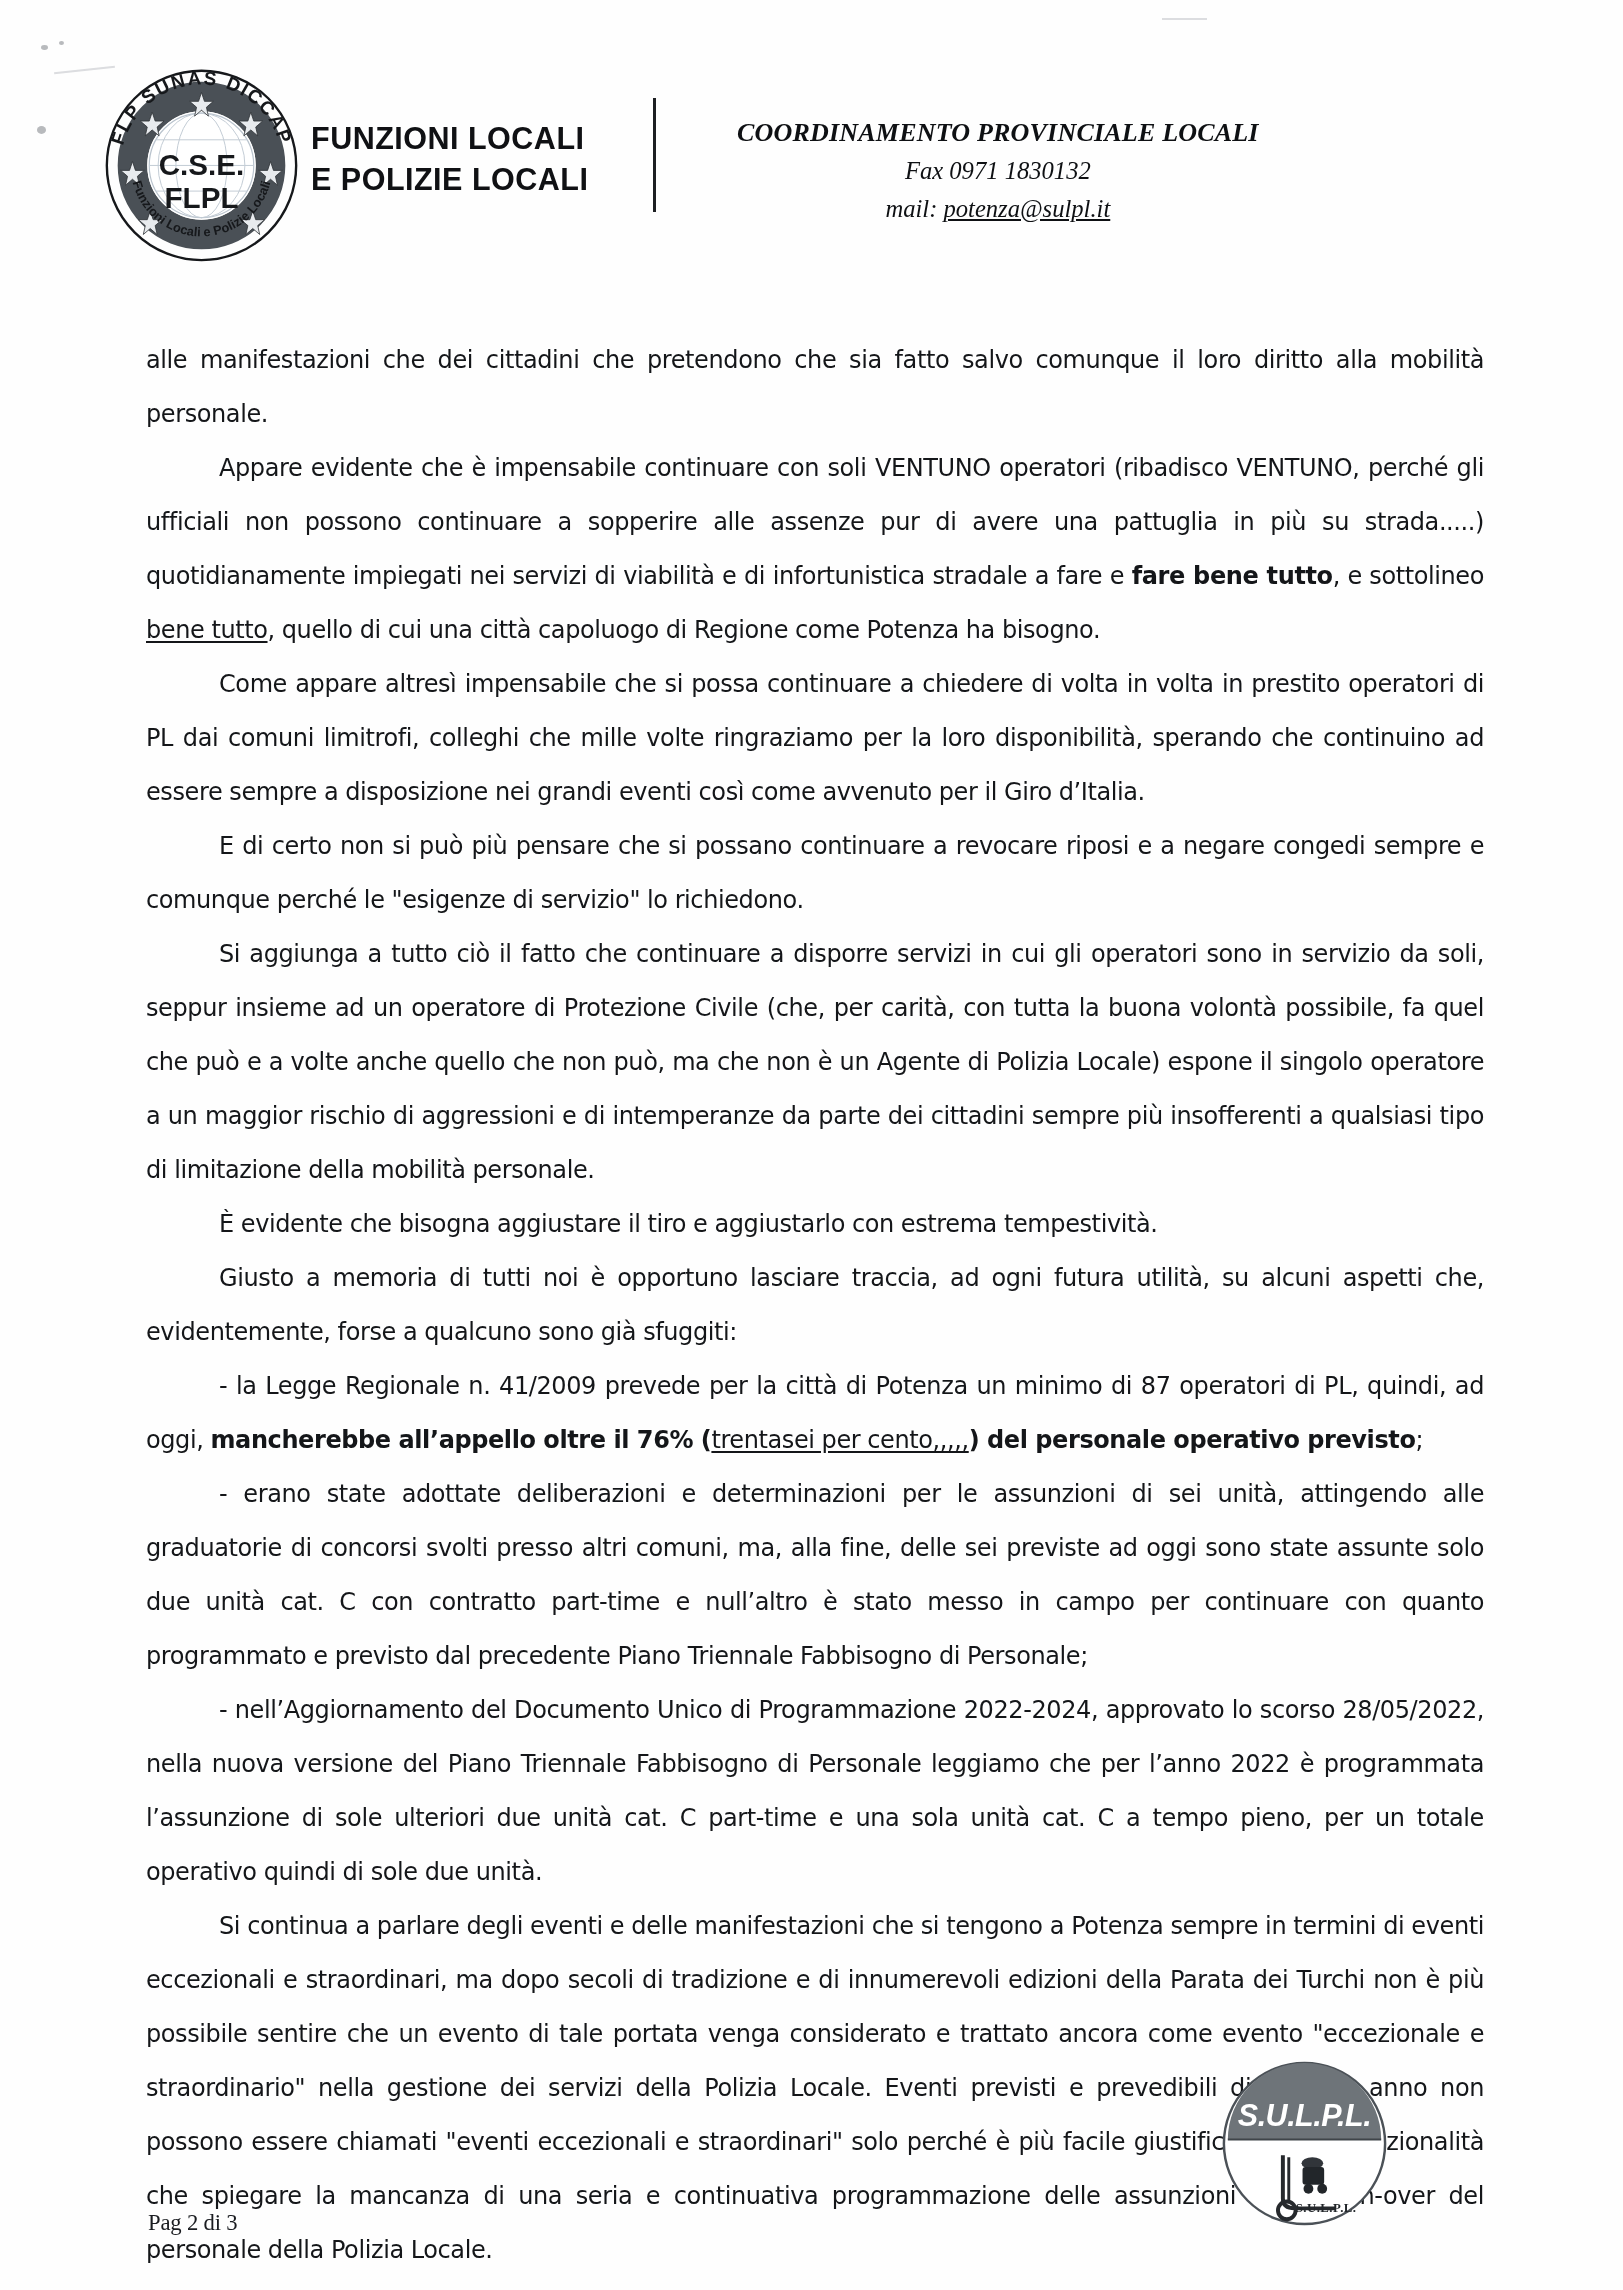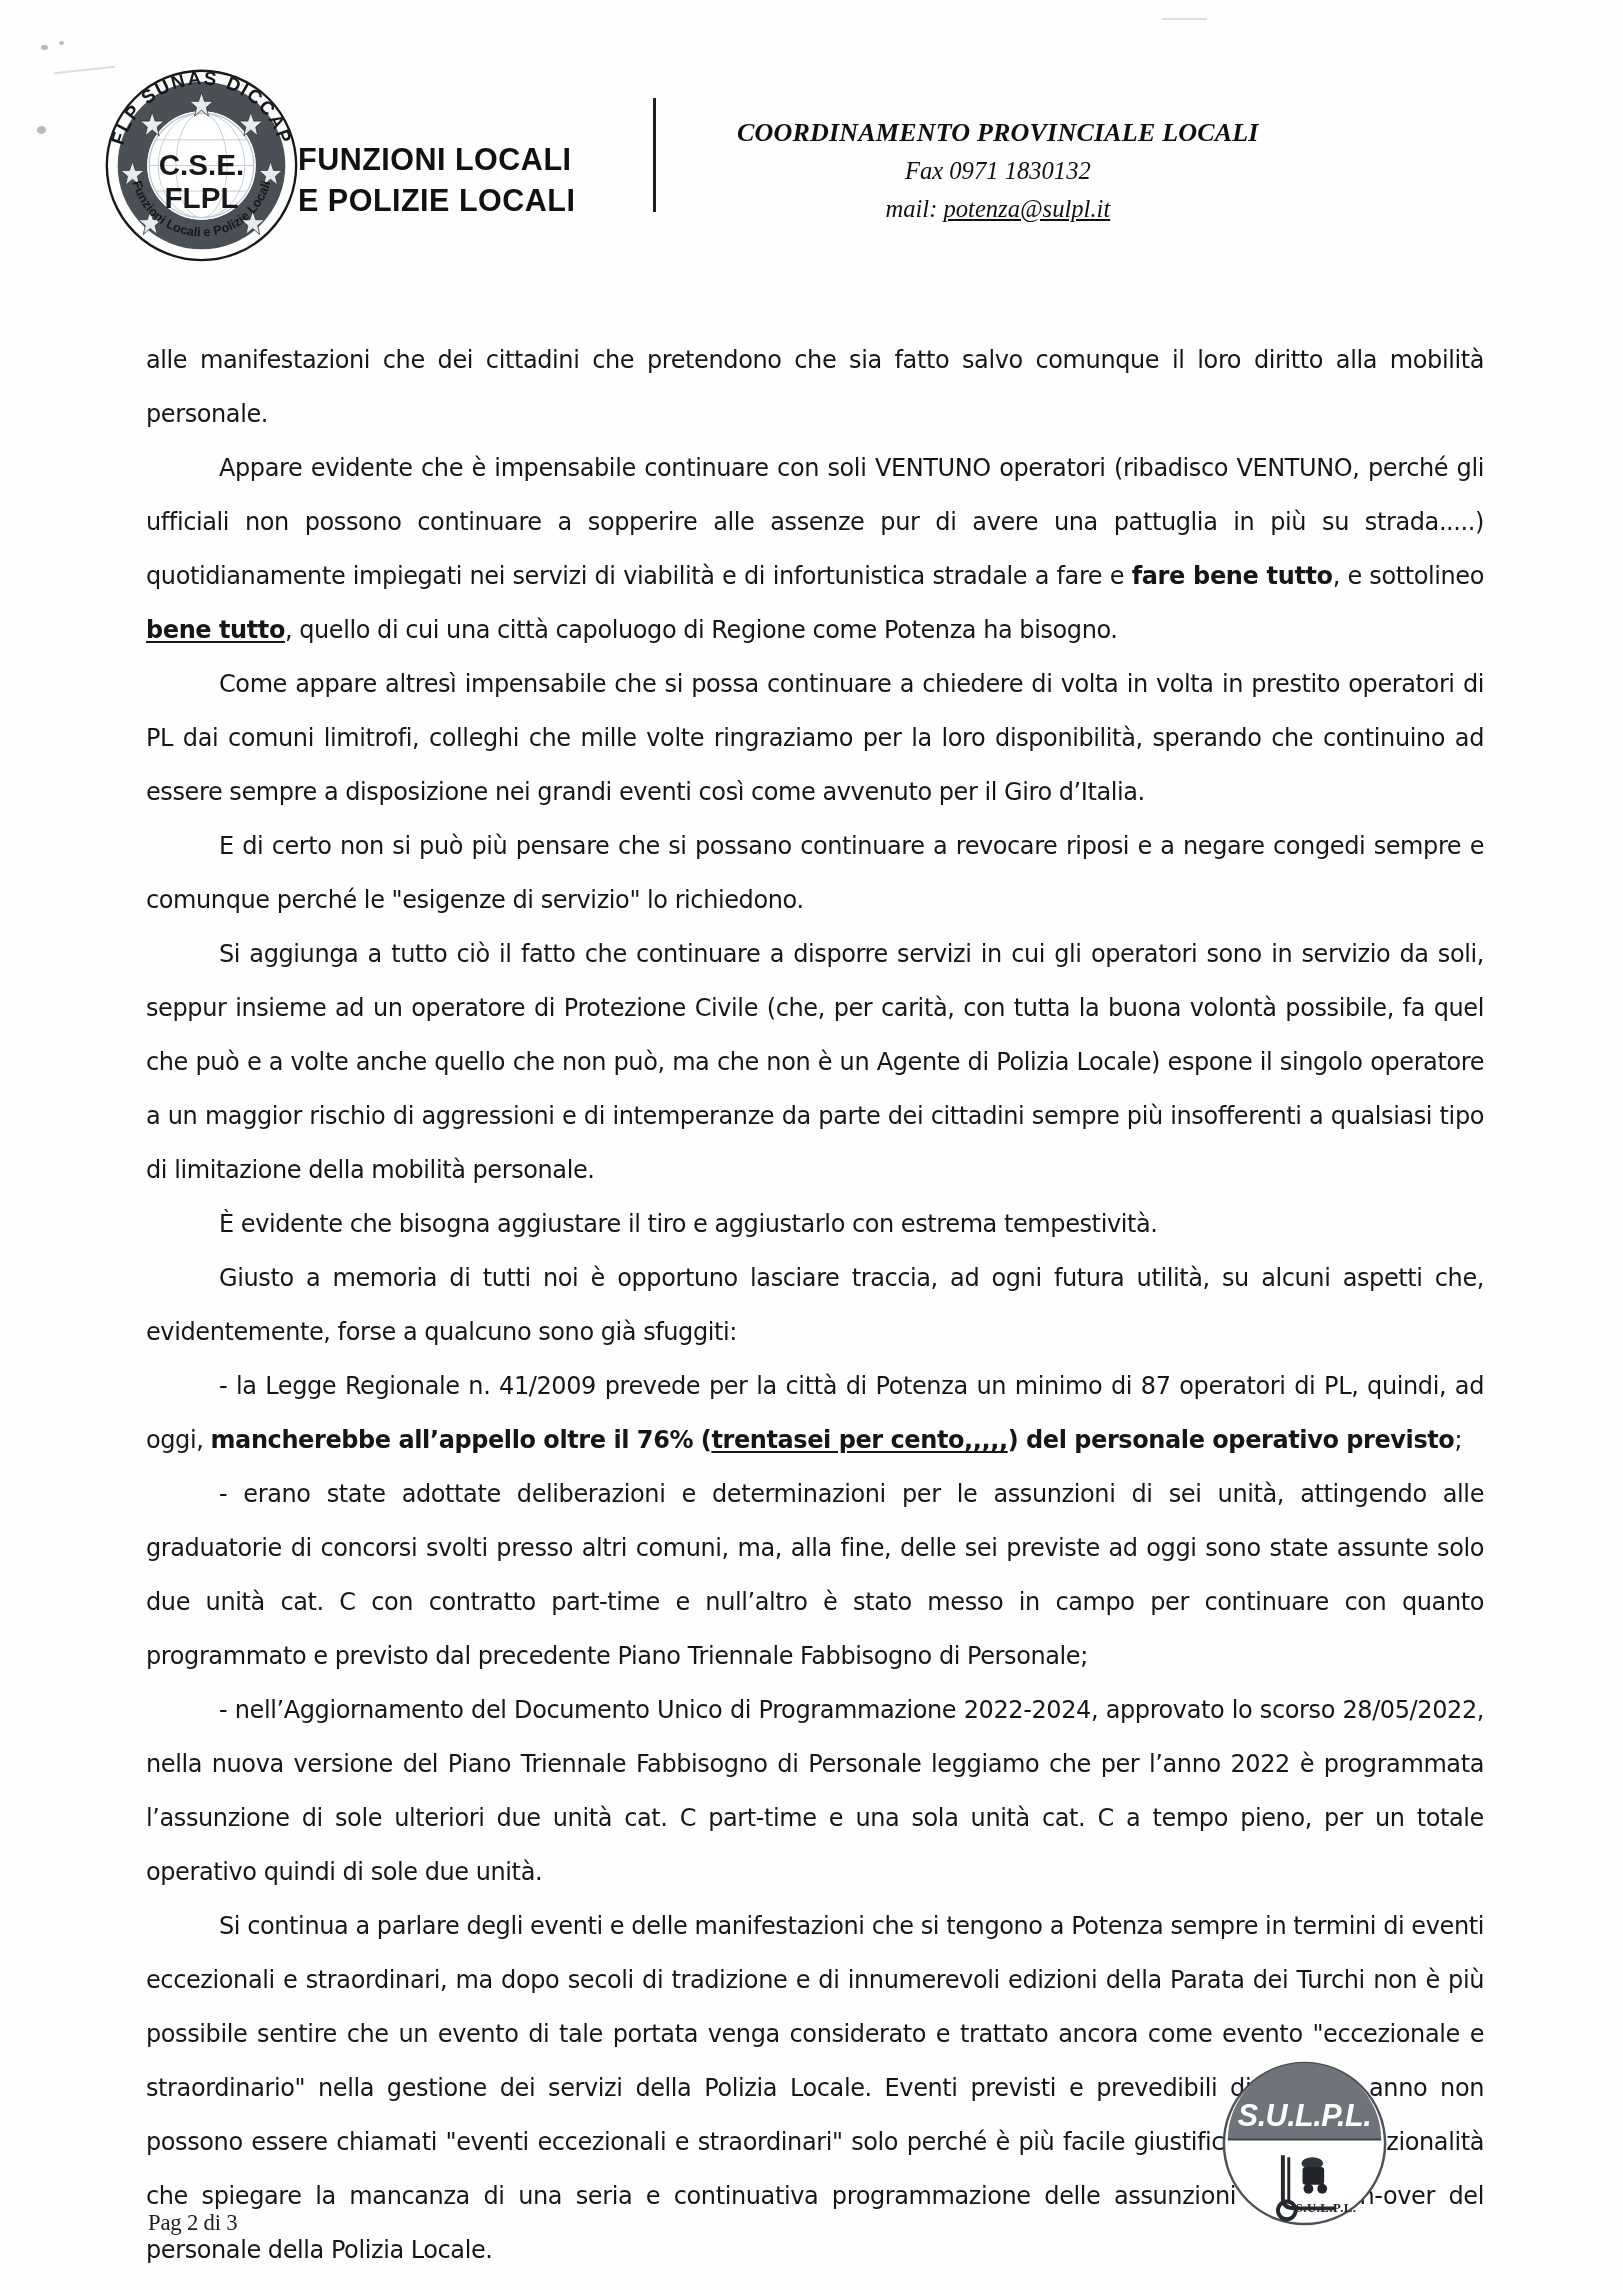--- a/index.html
+++ b/index.html
@@ -40,29 +40,28 @@
     left: 95px;
     top: 21.7px;
     width: 213px;
     height: 213px;
   }
 
   .logo-svg { display: block; }
 
   .brand-lines {
     position: absolute;
-    left: 298px;
+    left: 311px;
     top: 85px;
     font-family: "Liberation Sans", sans-serif;
     font-weight: 700;
     font-size: 30.5px;
     letter-spacing: 0.5px;
     line-height: 1.36;
     color: #101114;
-    margin-top: 21px;
   }
   .brand-lines .bl { display: block; white-space: nowrap; }
 
   .head-divider {
     position: absolute;
     left: 653px;
     top: 65px;
     width: 3px;
     height: 114px;
     background: #1d1f22;
@@ -109,21 +108,21 @@
     word-spacing: -0.2px;
   }
 
   .body-text p {
     margin: 0;
     text-indent: 0;
   }
   .body-text p.ind { text-indent: 73px; }
 
   .body-text b { font-weight: 700; }
-  .body-text .bu { font-weight: 700; text-decoration: underline; text-underline-offset: 3px; }
+  .body-text .bu { font-weight: 400; text-decoration: underline; text-underline-offset: 3px; }
 
   
   .stamp {
     position: absolute;
     left: 1218px;
     top: 2057px;
     width: 173px;
     height: 173px;
   }
 

